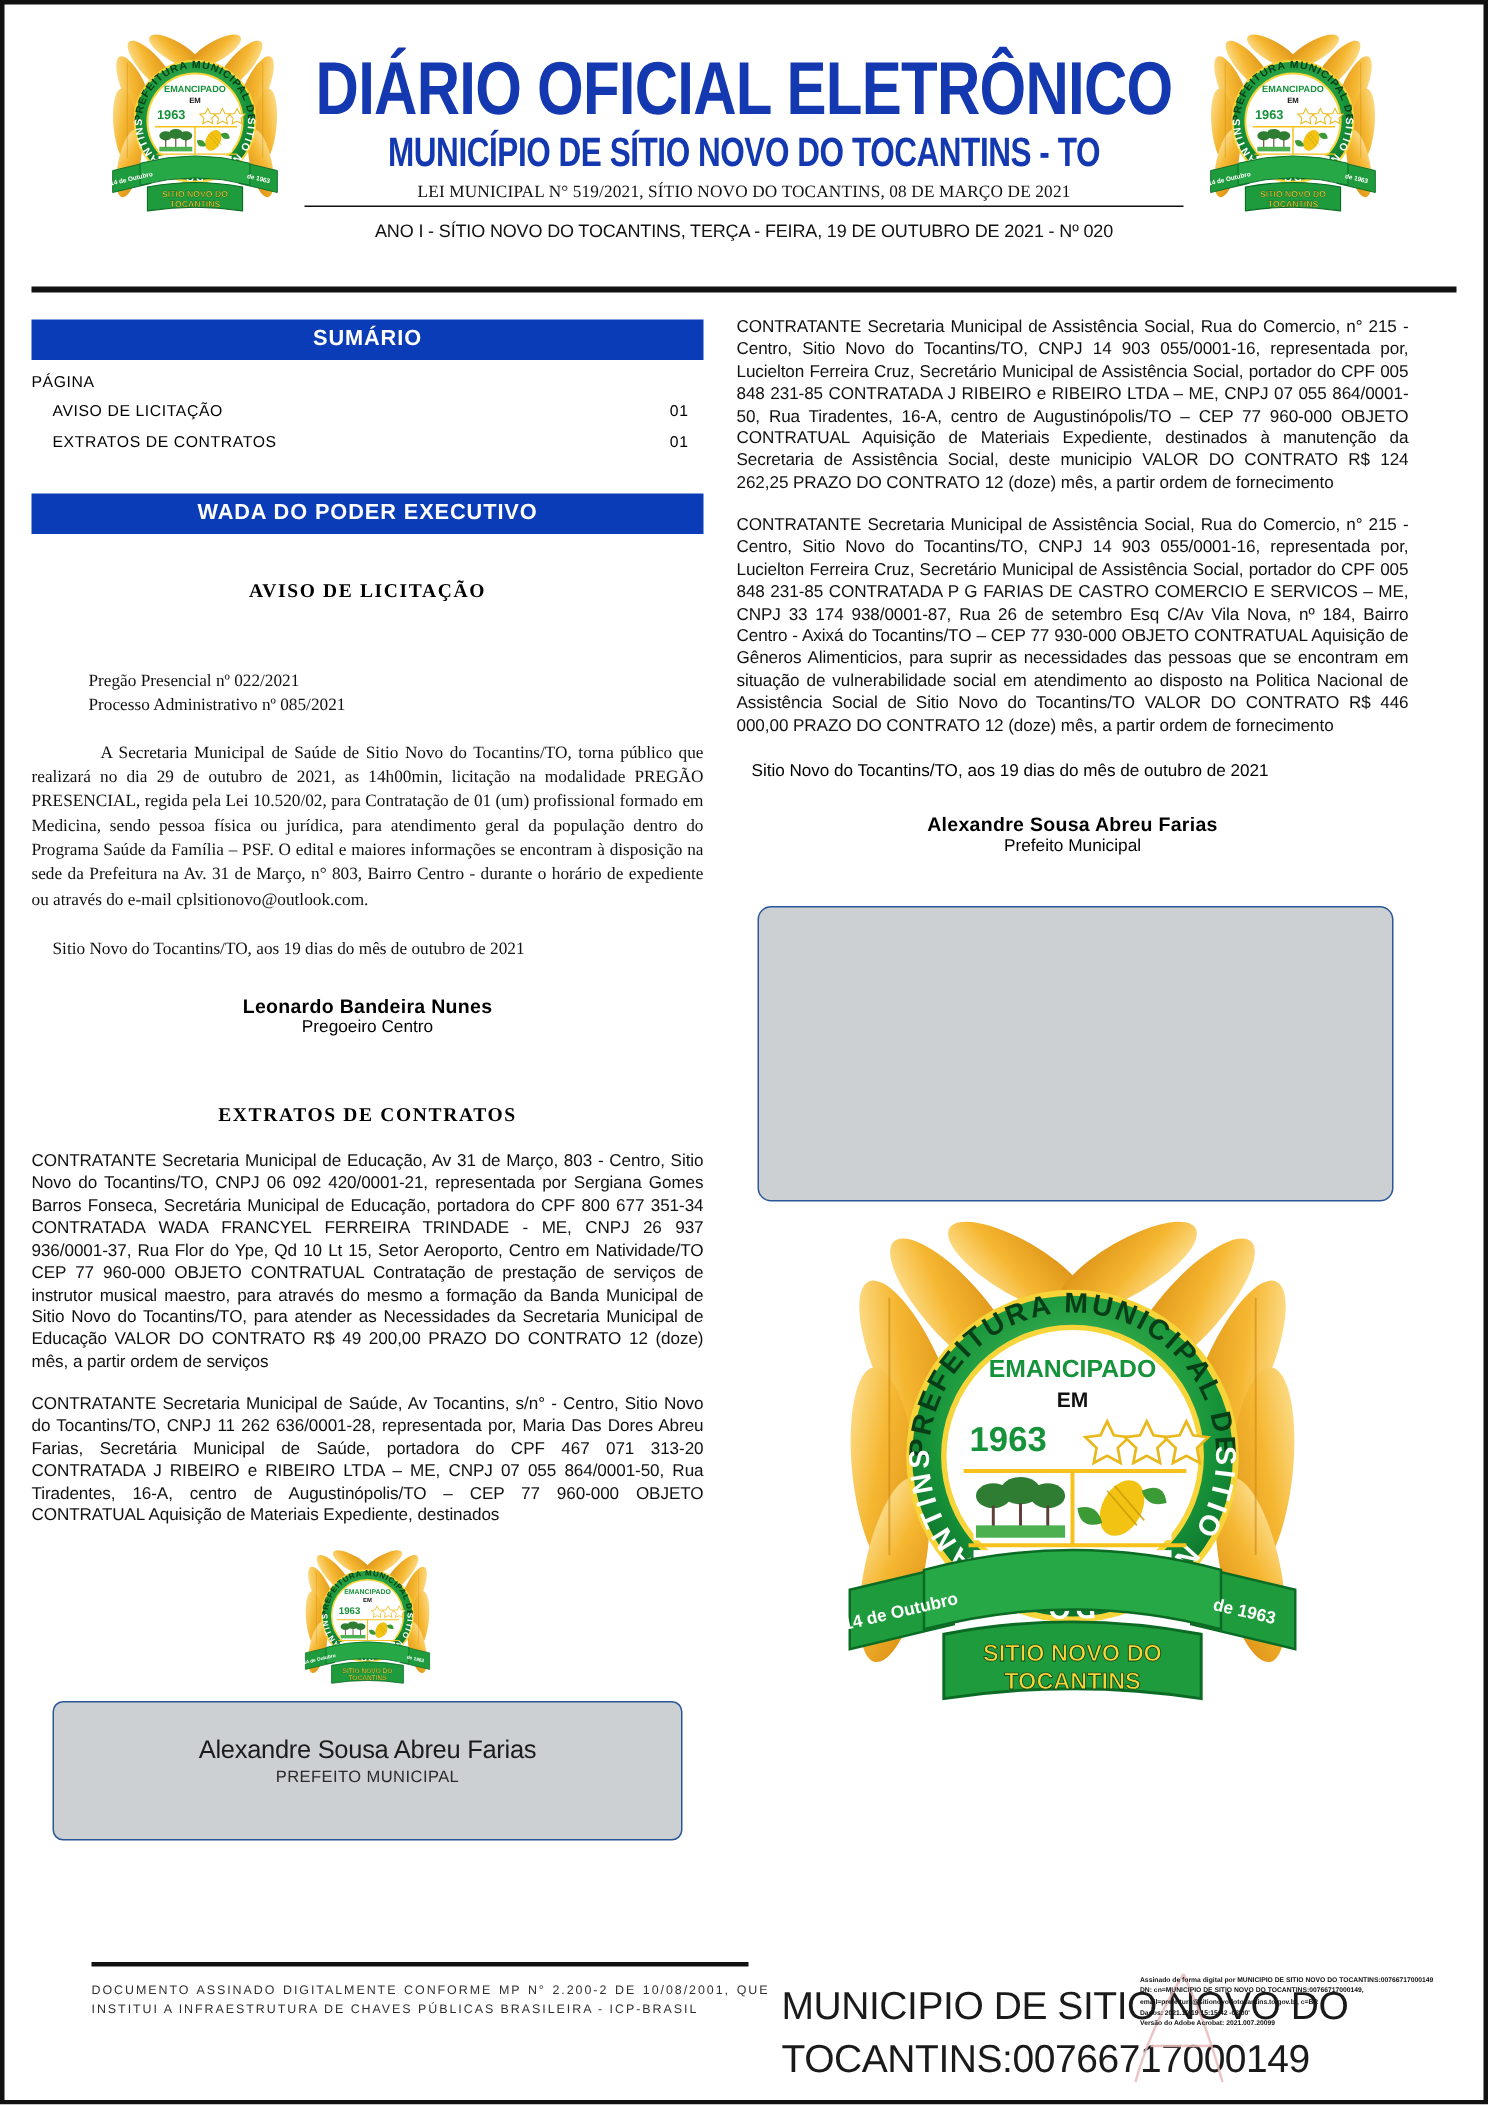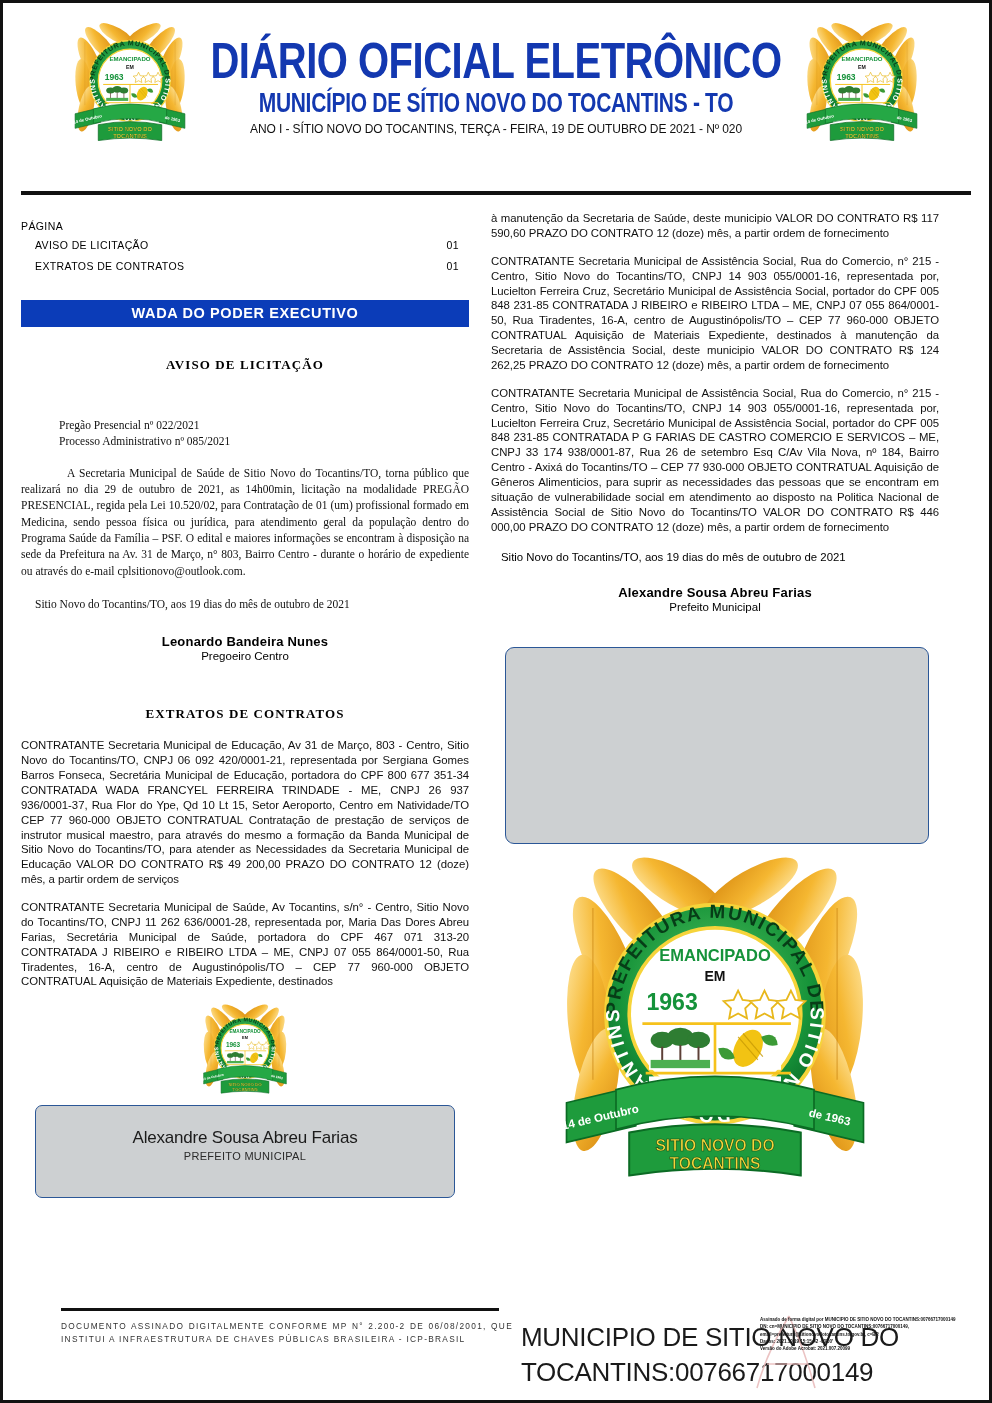--- a/index.html
+++ b/index.html
@@ -304,33 +304,35 @@
 
   <div class="masthead">
 
     <svg class="crest-left" viewBox="0 0 200 200">
       <use href="#crestShape"></use>
     </svg>
 
     <div class="mast-center">
       <div class="mast-title">DIÁRIO OFICIAL ELETRÔNICO</div>
       <div class="mast-subtitle">MUNICÍPIO DE SÍTIO NOVO DO TOCANTINS - TO</div>
+      <span class="mast-law">LEI MUNICIPAL N° 519/2021, SÍTIO NOVO DO TOCANTINS, 08 DE MARÇO DE 2021</span>
       <div class="mast-ano">ANO I - SÍTIO NOVO DO TOCANTINS, TERÇA - FEIRA, 19  DE OUTUBRO DE 2021 - Nº 020</div>
     </div>
 
     <svg class="crest-right" viewBox="0 0 200 200">
       <use href="#crestShape"></use>
     </svg>
   </div>
   <div class="mast-rule"></div>
 
   <div class="columns">
 
     <div class="col">
 
+      <div class="bluebar bar-sumario">SUMÁRIO</div>
 
       <div class="sum-pagina">PÁGINA</div>
 
       <div class="sum-row">
         <span>AVISO DE LICITAÇÃO</span>
         <span>01</span>
       </div>
       <div class="sum-row">
         <span>EXTRATOS DE CONTRATOS</span>
         <span>01</span>
@@ -363,41 +365,40 @@
 
       <div class="sigbox">
         <div class="sigbox-name">Alexandre Sousa Abreu Farias</div>
         <div class="sigbox-role">PREFEITO MUNICIPAL</div>
       </div>
     </div>
 
     <div class="col">
 
       <div class="sans-block">
-        <p>à manutenção da Secretaria de Saúde, deste municipio  VALOR DO CONTRATO  R$ 117 590,60  PRAZO DO CONTRATO  12 (doze) mês, a partir ordem de fornecimento</p>
         <p>CONTRATANTE  Secretaria Municipal de Assistência Social, Rua do Comercio, n° 215 - Centro, Sitio Novo do Tocantins/TO, CNPJ 14 903 055/0001-16, representada por, Lucielton Ferreira Cruz, Secretário Municipal de Assistência Social, portador do CPF  005 848 231-85  CONTRATADA  J  RIBEIRO e RIBEIRO LTDA – ME, CNPJ 07 055 864/0001-50, Rua Tiradentes, 16-A, centro de Augustinópolis/TO – CEP 77 960-000  OBJETO CONTRATUAL  Aquisição de Materiais Expediente, destinados à manutenção da Secretaria de Assistência Social, deste municipio  VALOR DO CONTRATO R$ 124 262,25  PRAZO DO CONTRATO  12 (doze) mês, a partir ordem de fornecimento</p>
         <p>CONTRATANTE  Secretaria Municipal de Assistência Social, Rua do Comercio, n° 215 - Centro, Sitio Novo do Tocantins/TO, CNPJ 14 903 055/0001-16, representada por, Lucielton Ferreira Cruz, Secretário Municipal de Assistência Social, portador do CPF 005 848 231-85  CONTRATADA P G  FARIAS DE CASTRO COMERCIO E SERVICOS – ME, CNPJ  33 174 938/0001-87, Rua 26 de setembro Esq  C/Av  Vila Nova, nº 184, Bairro Centro - Axixá do Tocantins/TO – CEP  77 930-000   OBJETO CONTRATUAL  Aquisição de Gêneros Alimenticios, para suprir as necessidades das pessoas que se encontram em situação de vulnerabilidade social em atendimento ao disposto na Politica Nacional de Assistência Social de Sitio Novo do Tocantins/TO  VALOR DO CONTRATO  R$ 446 000,00  PRAZO DO CONTRATO  12 (doze) mês, a partir ordem de fornecimento</p>
       </div>
 
       <div class="date-line">Sitio Novo do Tocantins/TO, aos 19 dias do mês de outubro de 2021</div>
 
       <div class="sig-name">Alexandre Sousa Abreu Farias</div>
       <div class="sig-role">Prefeito Municipal</div>
 
       <div class="sigbox-empty"></div>
 
       <svg class="big-crest" viewBox="0 0 200 200">
         <use href="#crestShape"></use>
       </svg>
     </div>
   </div>
 
   <div class="footer">
     <div class="footer-line"></div>
-    <div class="footer-legal">DOCUMENTO ASSINADO DIGITALMENTE CONFORME MP N° 2.200-2 DE 06/08/2001, QUE INSTITUI A INFRAESTRUTURA DE CHAVES PÚBLICAS BRASILEIRA - ICP-BRASIL</div>
+    <div class="footer-legal">DOCUMENTO ASSINADO DIGITALMENTE CONFORME MP N° 2.200-2 DE 10/08/2001, QUE INSTITUI A INFRAESTRUTURA DE CHAVES PÚBLICAS BRASILEIRA - ICP-BRASIL</div>
 
     <div class="footer-sig">
       <div>MUNICIPIO DE SITIO NOVO DO</div>
       <div>TOCANTINS:00766717000149</div>
     </div>
 
     <svg class="footer-swoosh" viewBox="0 0 90 80">
       <path d="M46 4 C30 30 20 54 14 76 M46 4 C58 30 66 54 72 76 M24 52 L64 52" stroke="#E8B9B9" stroke-width="1.6" fill="none" opacity="0.85"></path>
     </svg>
 

